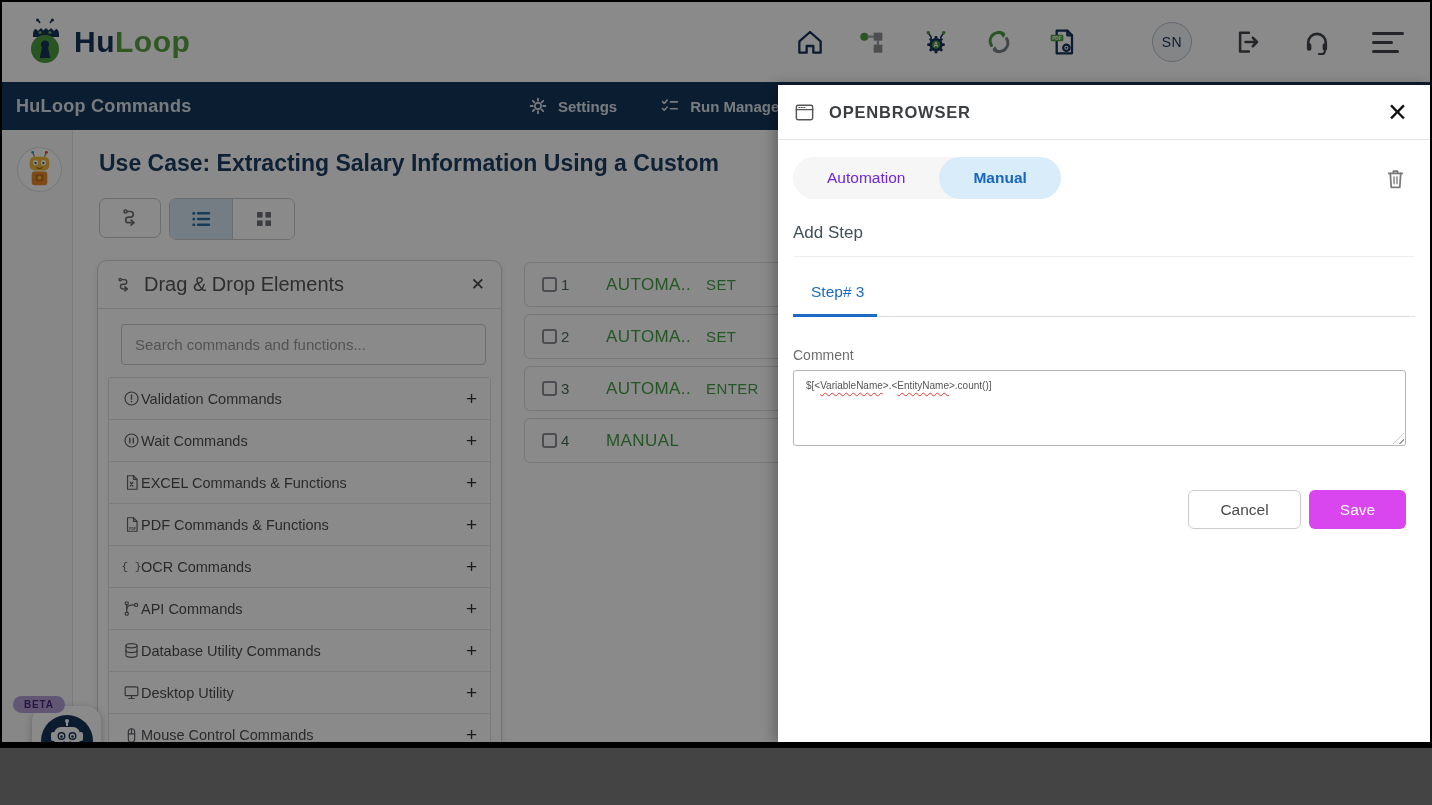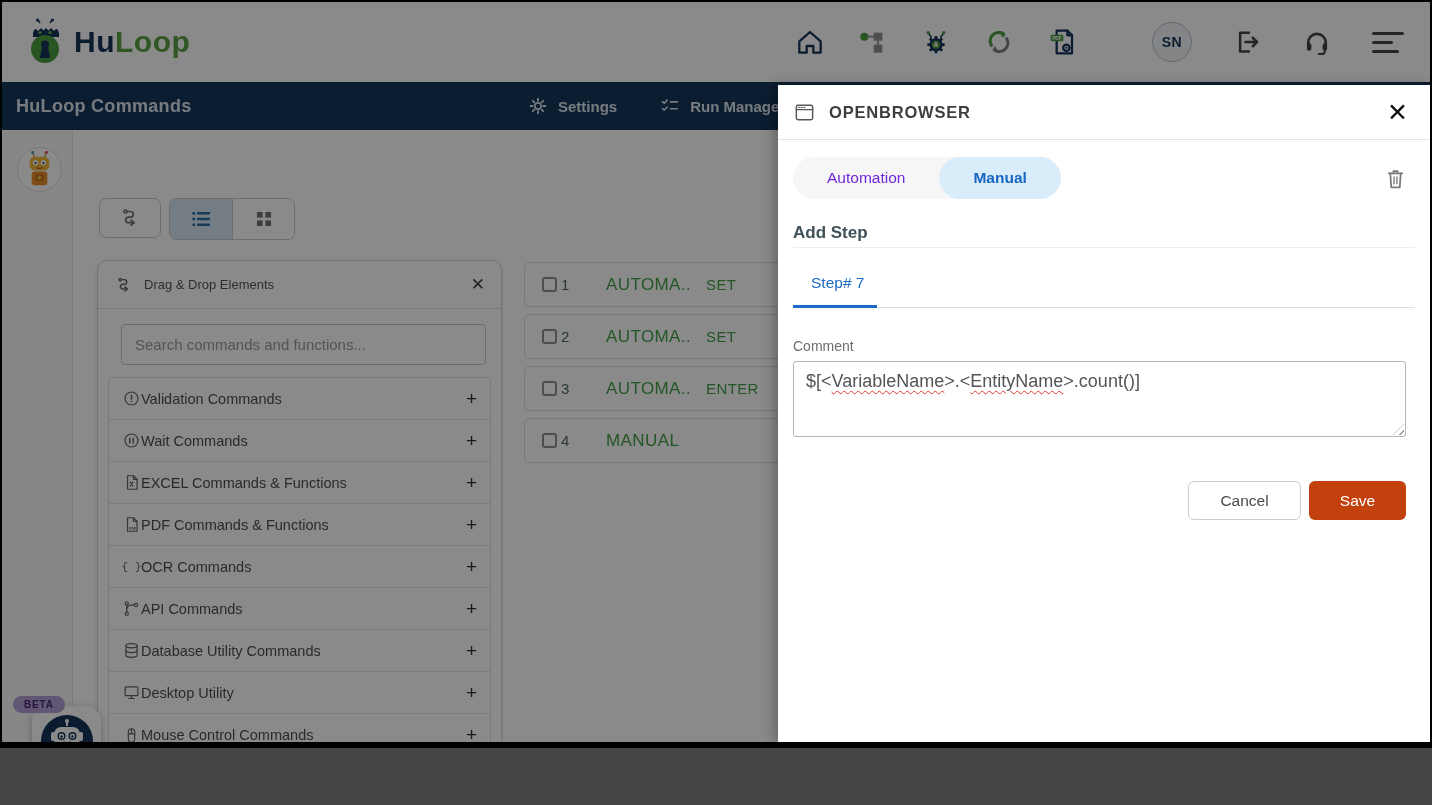--- a/index.html
+++ b/index.html
@@ -13,21 +13,21 @@
                 display:flex; align-items:center; z-index:1; }
   .logo-wrap { display:flex; align-items:center; gap:8px; padding-left:22px; }
   .logo-text { font-size:30px; font-weight:bold; letter-spacing:.5px; }
   .logo-hu { color:#16325a; } .logo-loop { color:#5ba244; font-weight:600; }
   .nav-icons { position:absolute; left:788px; top:0; height:80px; display:flex; align-items:center; gap:23px; }
   .nav-btn { width:40px; height:40px; display:flex; align-items:center; justify-content:center;
              color:#16325a; cursor:pointer; }
   .nav-btn svg { width:32px; height:32px; }
   .user-area { position:absolute; right:26px; top:0; height:80px; display:flex; align-items:center; gap:40px; }
   .avatar { width:40px; height:40px; border-radius:50%; border:1px solid #b7c0cc; background:#f4f6f8;
-            display:flex; align-items:center; justify-content:center; font-size:14px; font-weight:bold;
+            display:flex; align-items:center; justify-content:center; font-size:14px; font-weight:normal;
             color:#16325a; letter-spacing:.5px; }
   .u-icon { color:#41454a; display:flex; } .u-icon svg { width:30px; height:30px; }
   .menu-icon { display:flex; flex-direction:column; gap:6px; cursor:pointer; }
   .menu-icon span { height:3px; background:#41454a; border-radius:2px; display:block; }
   .menu-icon .m1{width:32px;} .menu-icon .m2{width:21px;} .menu-icon .m3{width:27px;}
 
   
   .command-bar { position:absolute; top:80px; left:0; right:0; height:48px; background:#16365c;
                  display:flex; align-items:center; color:#dde4ea; z-index:1; }
   .cb-title { padding-left:14px; font-size:18px; font-weight:600; letter-spacing:.3px; }
@@ -51,21 +51,21 @@
   .vt-group .vt-btn { border:none; border-radius:0; }
   .vt-group .vt-btn + .vt-btn { border-left:1px solid #c9c9c9; }
   .vt-btn.active { background:#d8e7f4; color:#2d6da3; }
 
   
   .dd-panel { position:absolute; left:95px; top:130px; width:405px; height:522px; background:#fff;
               border:1px solid #d6d6d6; border-radius:10px; box-shadow:0 1px 5px rgba(0,0,0,.10); }
   .dd-head { height:48px; display:flex; align-items:center; padding:0 16px; gap:10px;
              border-bottom:1px solid #e2e2e2; color:#555; }
   .dd-head svg { width:20px; height:20px; color:#666; }
-  .dd-title { font-size:13px; }
+  .dd-title { font-size:20px; }
   .dd-close { margin-left:auto; font-size:17px; color:#444; cursor:pointer; }
   .dd-search { margin:15px 15px 12px;padding-left:8px; }
   .dd-search input { width:100%; height:41px; border:1px solid #c9c9c9; border-radius:4px;
                      padding:0 13px; font-size:15px; color:#444; font-family:inherit; }
   .dd-search input::placeholder { color:#9a9a9a; }
   .dd-list { margin:0 10px; border:1px solid #e0e0e0; border-radius:3px; overflow:hidden; }
   .cmd-item { height:42px; display:flex; align-items:center; padding:0 13px;
               border-bottom:1px solid #e6e6e6; cursor:grab; background:#fff; }
   .cmd-item:last-child { border-bottom:none; }
   .cmd-item svg { width:19px; height:19px; color:#5f6368; flex:none; }
@@ -104,37 +104,37 @@
   .modal-header svg { width:23px; height:23px; color:#555; }
   .modal-title { margin-left:13px; font-size:16.5px; font-weight:bold; color:#3c3f42; letter-spacing:.8px; }
   .modal-close { margin-left:auto; font-size:25px; color:#111; line-height:1; cursor:pointer; }
   .tab-row { display:flex; align-items:center; margin:17px 22px 0 15px; }
   .seg-pill { display:flex; background:#f6f6f6; border-radius:22px; }
   .seg-opt { height:42px; display:flex; align-items:center; padding:0 34px; font-size:15.5px;
              color:#6d28d9; border-radius:22px; cursor:pointer; }
   .seg-opt.active { background:#d9ecfa; color:#1766c2; font-weight:600; }
   .trash-btn { margin-left:auto; color:#7a7a7a; cursor:pointer; display:flex; }
   .trash-btn svg { width:25px; height:25px; }
-  .add-step { margin:24px 15px 0; font-size:17px; font-weight:700; color:#3f5059;
-              padding-bottom:4px; border-bottom:1px solid #ededed; }
+  .add-step { margin:24px 15px 0; font-size:17px; font-weight:400; color:#3f5059;
+              padding-bottom:13px; border-bottom:1px solid #ededed; }
   .step-tab { position:relative; margin:26px 15px 0; border-bottom:1px solid #dfdfdf;
               padding:0 0 15px 18px; }
   .step-tab-label { color:#1b6ac6; font-size:15.5px; cursor:pointer; }
   .step-tab-ind { position:absolute; left:0; bottom:-1px; width:84px; height:3px; background:#1b6ac6; }
   .comment-label { margin:30px 15px 7px; font-size:14px; color:#6d6d6d; }
   .comment-box { position:relative; margin:0 24px 0 15px; border:1px solid #b5b5b5; border-radius:3px;
-                 height:76px; padding:9px 12px; font-size:18px; color:#555; cursor:text; }
+                 height:76px; padding:9px 12px; font-size:10px; color:#555; cursor:text; }
   .wavy { text-decoration:underline wavy #e53935; text-decoration-thickness:1px; text-underline-offset:3px; }
   .rz { position:absolute; right:1px; bottom:1px; width:11px; height:11px;
         background:repeating-linear-gradient(135deg, transparent 0 2px, #999 2px 3px, transparent 3px 5px);
         clip-path:polygon(100% 0, 100% 100%, 0 100%); }
   .modal-actions { display:flex; justify-content:flex-end; gap:8px; margin:44px 24px 0 0; }
   .btn { height:39px; border-radius:6px; font-size:15.5px; font-family:inherit; cursor:pointer; }
   .btn-cancel { width:113px; background:#fff; border:1px solid #ccc; color:#4a4a4a; }
-  .btn-save { width:97px; background:#c2410c; border:none; color:#fff; }
+  .btn-save { width:97px; background:#d946ef; border:none; color:#fff; }
 </style>
 </head>
 <body>
 
 <div class="frame">
 
   <div class="top-header">
     <div class="logo-wrap">
       <svg width="42" height="48" viewBox="0 0 42 48">
         <path d="M16 5l-2-3M26 5l2-3" stroke="#16325a" stroke-width="1.5" fill="none"></path>
@@ -266,20 +266,21 @@
         <circle cx="18" cy="15" r="2.6" fill="#fff"></circle>
           <circle cx="26" cy="15" r="2.6" fill="#fff"></circle>
         <circle cx="18" cy="15.3" r="1.1" fill="#333"></circle>
           <circle cx="26" cy="15.3" r="1.1" fill="#333"></circle>
         <path d="M19 20c2 1.4 4 1.4 6 0" stroke="#8a5a1a" stroke-width="1.1" fill="none"></path>
         <rect x="14" y="24" width="16" height="14" rx="3" fill="#e78b2d"></rect>
         <rect x="18" y="27" width="8" height="7" rx="1.5" fill="#c96a20"></rect>
         <circle cx="22" cy="30.5" r="2" fill="#e8c43c"></circle>
       </svg>
     </div>
+    <div class="page-title">Use Case: Extracting Salary Information Using a Custom</div>
     <div class="view-toolbar" id="view-toolbar">
         <div class="vt-btn">
           <svg viewBox="0 0 24 24" fill="none" stroke="currentColor" stroke-width="1.7" stroke-linecap="round" stroke-linejoin="round">
             <path d="M9 5.5h3.5a2.8 2.8 0 0 1 0 5.6h-2a2.8 2.8 0 0 0 0 5.6h5"></path>
             <path d="M13 14.2l3 2.5-3 2.5"></path>
             <circle cx="7.5" cy="5.5" r="1.5"></circle>
           </svg>
         </div>
         <div class="vt-group">
           <div class="vt-btn active">
@@ -498,21 +499,21 @@
           <svg viewBox="0 0 24 24" fill="none" stroke="currentColor" stroke-width="1.7" stroke-linecap="round" stroke-linejoin="round">
             <path d="M5.5 7h13"></path>
             <path d="M10 7V5h4v2"></path>
             <path d="M7 7l.9 13.5h8.2L17 7"></path>
             <path d="M10.6 10.5v6.5M13.4 10.5v6.5" stroke-width="1.3"></path>
           </svg>
         </span>
     </div>
     <div class="add-step">Add Step</div>
     <div class="step-tab">
-      <span class="step-tab-label">Step# 7</span>
+      <span class="step-tab-label">Step# 3</span>
       <span class="step-tab-ind"></span>
     </div>
     <div class="comment-label">Comment</div>
     <div class="comment-box" id="comment-box"><span>$[&lt;</span><span class="wavy">VariableName</span><span>&gt;.&lt;</span><span class="wavy">EntityName</span><span>&gt;.count()]</span><span class="rz"></span></div>
     <div class="modal-actions">
       <button class="btn btn-cancel">Cancel</button>
       <button class="btn btn-save">Save</button>
     </div>
   </div>
 </div>

